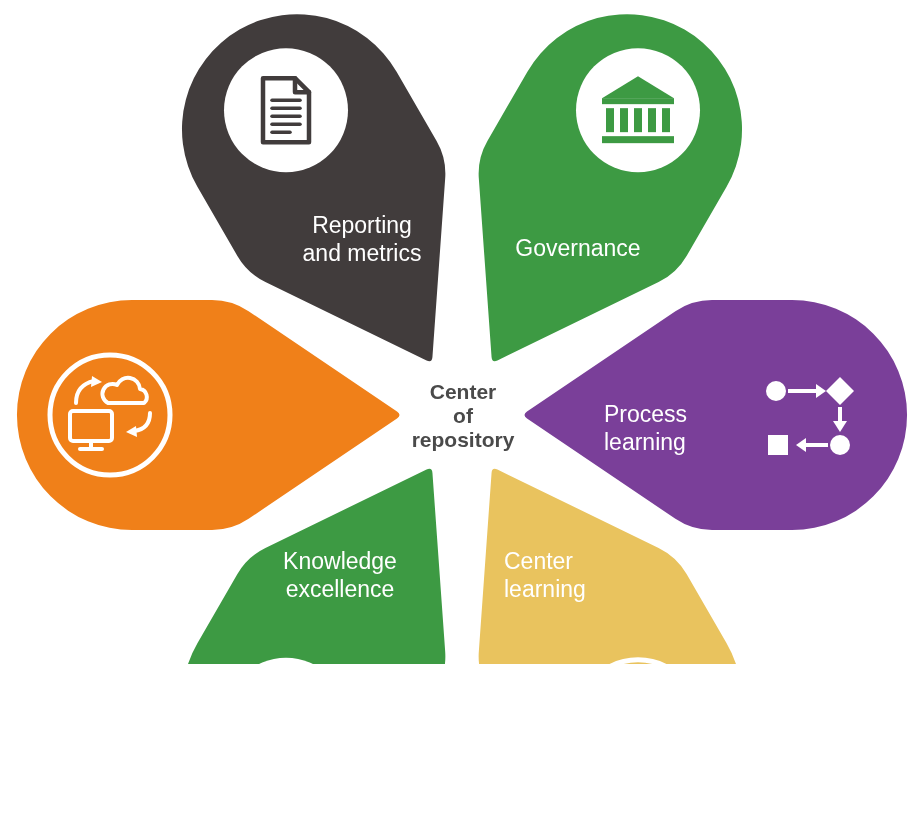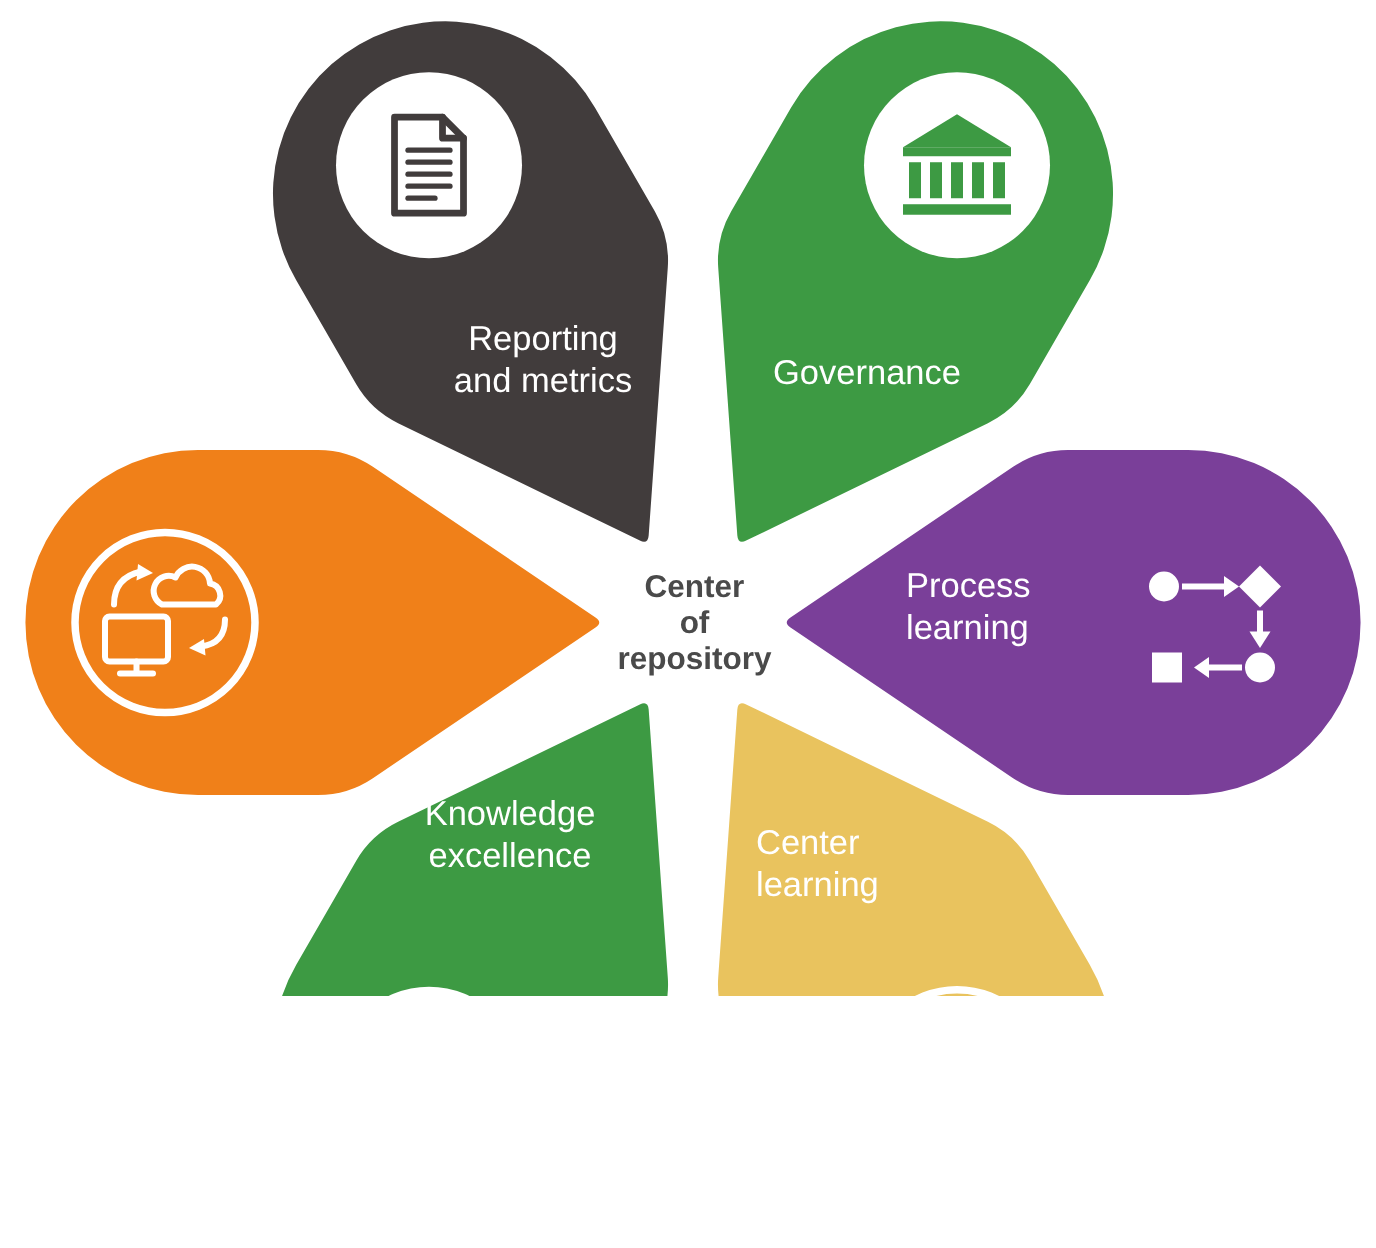--- a/index.html
+++ b/index.html
@@ -139,31 +139,31 @@
 
   <div class="petal-label centered" style="left:362px;top:239px">
     <div>Reporting</div>
     <div>and metrics</div>
   </div>
 
   <div class="petal-label centered" style="left:578px;top:248px">
     <div>Governance</div>
   </div>
 
-  <div class="petal-label" style="left:604px;top:376px">
+  <div class="petal-label" style="left:604px;top:400px">
     <div>Process</div>
     <div>learning</div>
   </div>
 
   <div class="petal-label" style="left:504px;top:547px">
     <div>Center</div>
     <div>learning</div>
   </div>
 
-  <div class="petal-label centered" style="left:340px;top:556px">
+  <div class="petal-label centered" style="left:340px;top:575px">
     <div>Knowledge</div>
     <div>excellence</div>
   </div>
 
 
   <div class="center-label">
     <div>Center</div>
     <div>of</div>
     <div>repository</div>
   </div>

